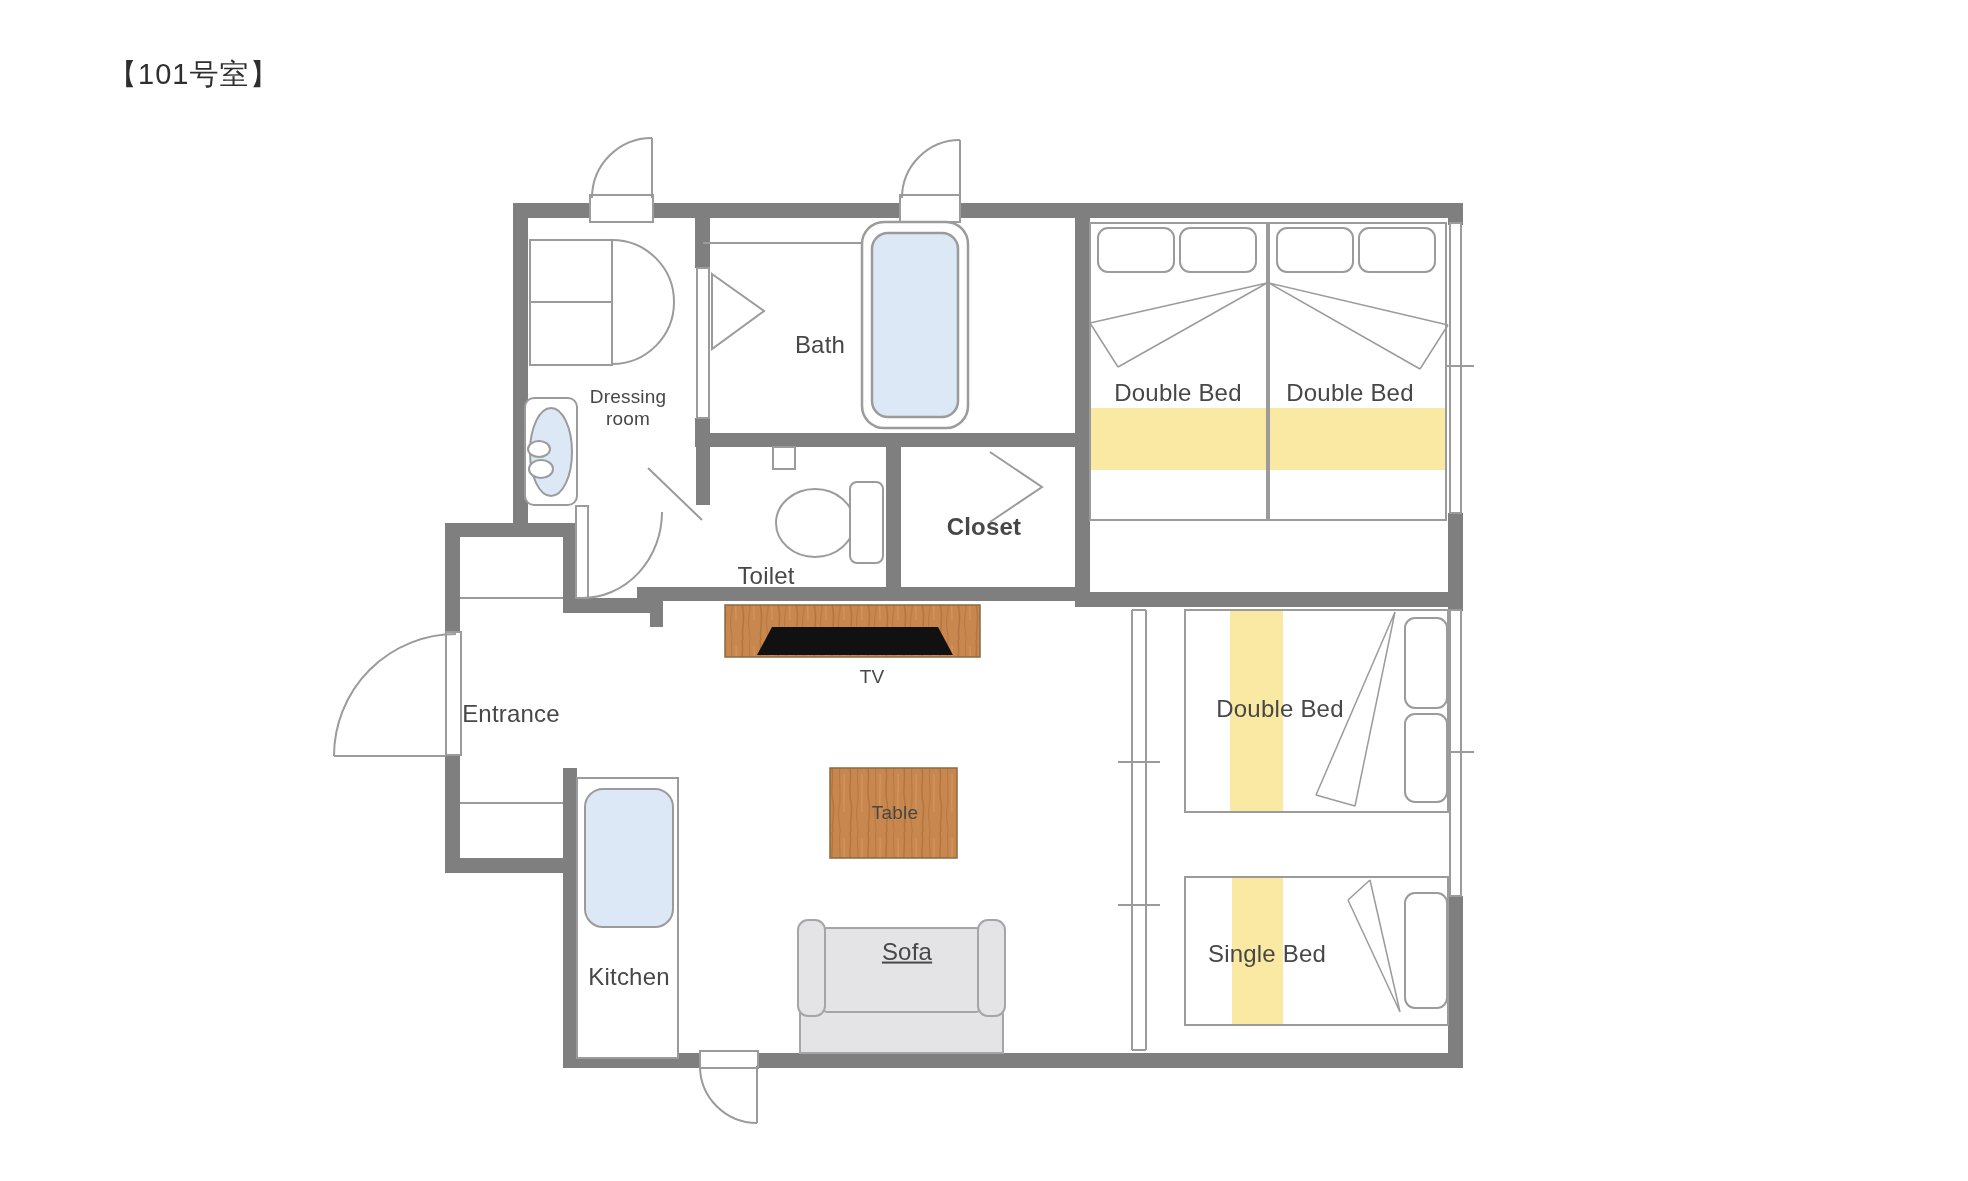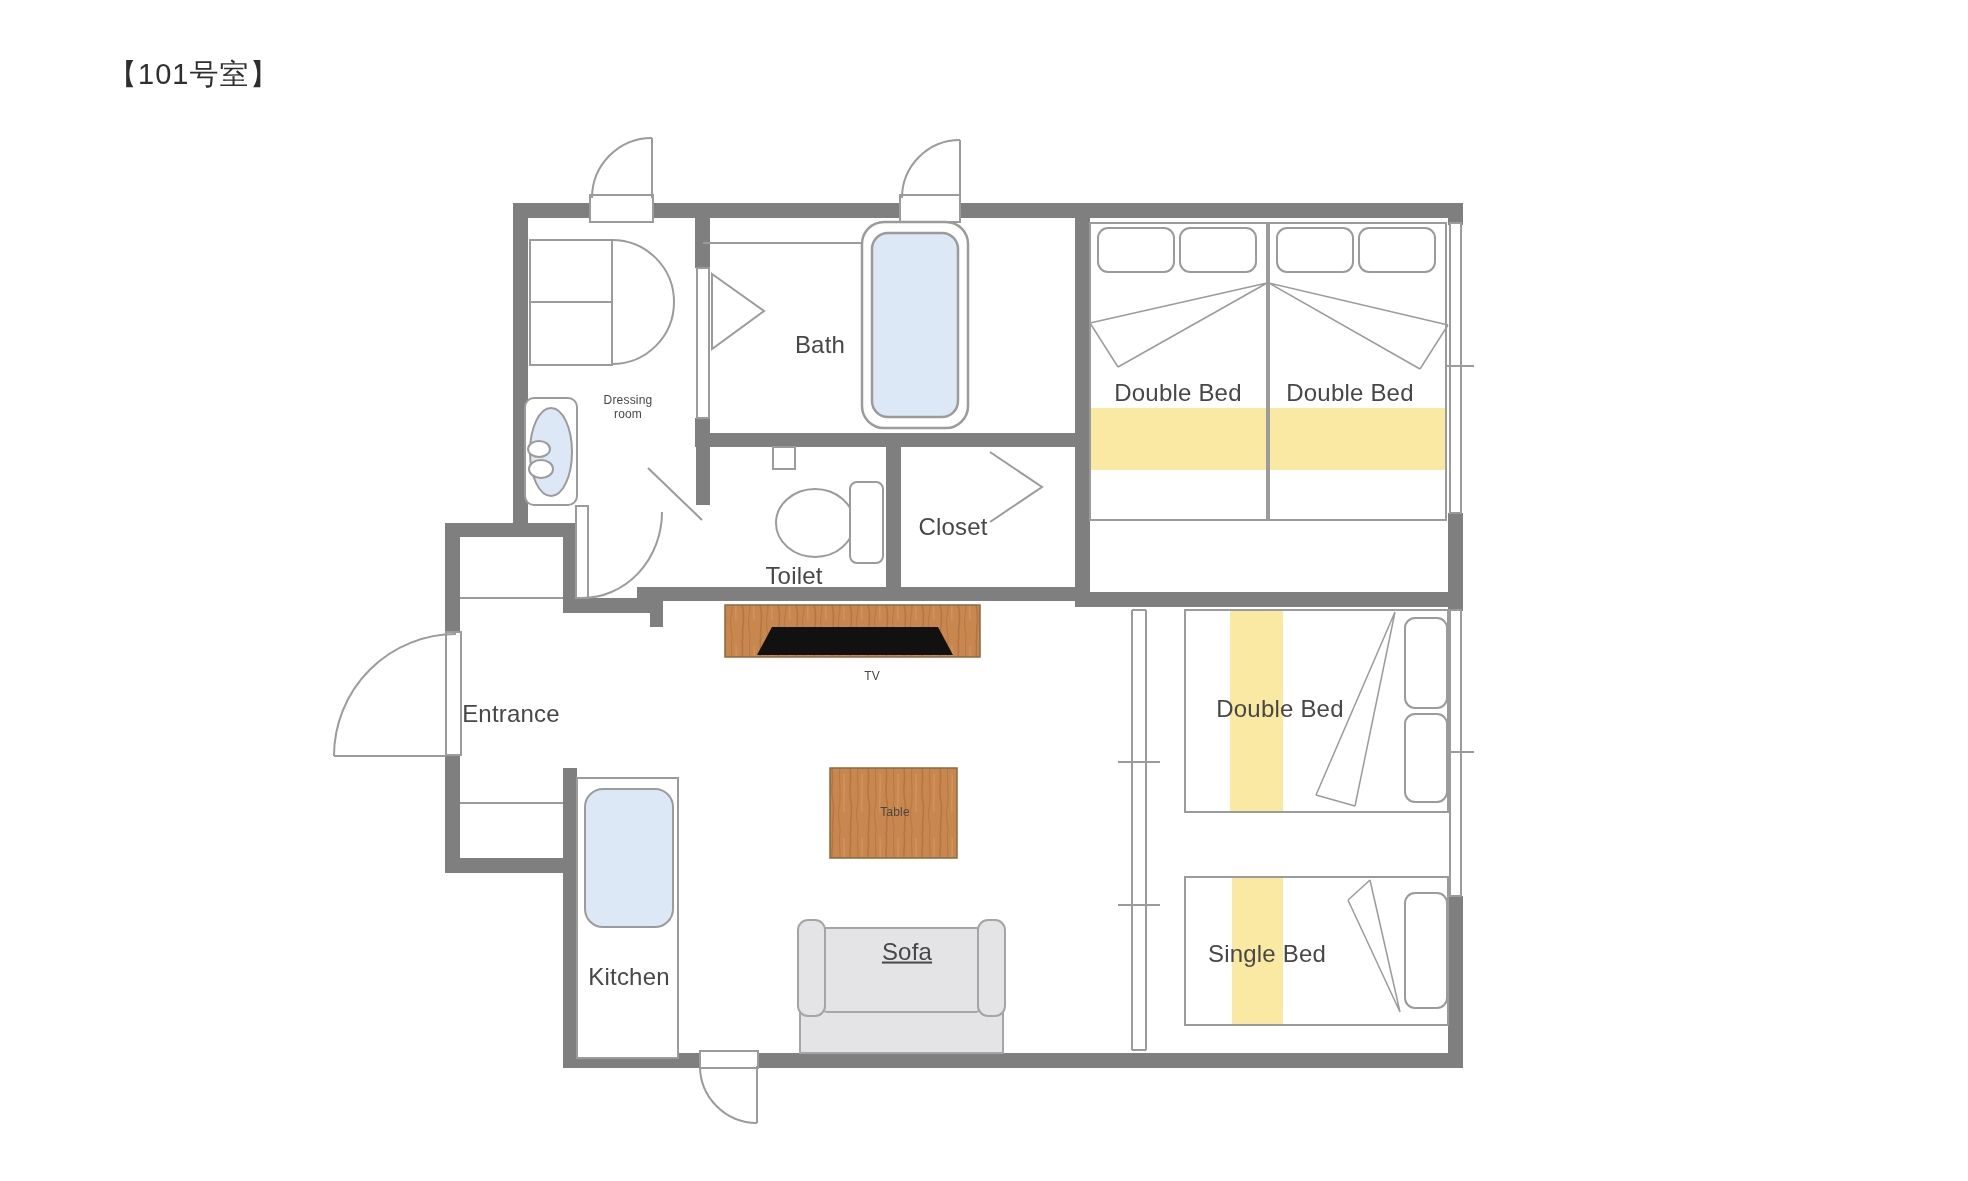--- a/index.html
+++ b/index.html
@@ -6,21 +6,21 @@
   #stage{
     position:relative;width:1968px;height:1181px;background:#ffffff;overflow:hidden;
     font-family:"Liberation Sans", sans-serif;
   }
   #plan-svg{position:absolute;left:0;top:0;}
   .lbl{
     position:absolute;transform:translate(-50%,-50%);
     color:#474747;font-size:24px;white-space:nowrap;text-align:center;line-height:1.12;
     letter-spacing:0.2px;
   }
-  .lbl.small{font-size:12px;}
+  .lbl.small{font-size:19px;}
   #title{
     position:absolute;left:108px;top:58px;color:#2e2e2e;font-size:29px;
     letter-spacing:1px;transform:none;font-weight:500;
   }
   .twoline{line-height:1.15;}
 </style>
 </head>
 <body>
 
 <div id="stage">
@@ -198,22 +198,22 @@
     </g>
   </svg>
 
   <div id="title" class="lbl">【101号室】</div>
 
   <div class="lbl small twoline" style="left:628px;top:408px;">
     <span>Dressing</span><br>
     <span>room</span>
   </div>
   <div class="lbl" style="left:820px;top:345px;">Bath</div>
-  <div class="lbl" style="left:766px;top:576px;margin-left:28px;">Toilet</div>
-  <div class="lbl" style="left:953px;top:527px;">Closet</div>
+  <div class="lbl" style="left:766px;top:576px;">Toilet</div>
+  <div class="lbl" style="left:984px;top:527px;font-weight:bold;">Closet</div>
   <div class="lbl" style="left:511px;top:714px;">Entrance</div>
   <div class="lbl" style="left:629px;top:977px;">Kitchen</div>
 
   <div class="lbl small" style="left:872px;top:677px;text-align:center;">TV</div>
   <div class="lbl small" style="left:895px;top:813px;">Table</div>
   <div class="lbl" style="left:907px;top:952px;text-decoration:underline;">Sofa</div>
 
   <div class="lbl" style="left:1178px;top:393px;">Double Bed</div>
   <div class="lbl" style="left:1350px;top:393px;">Double Bed</div>
   <div class="lbl" style="left:1280px;top:709px;">Double Bed</div>

